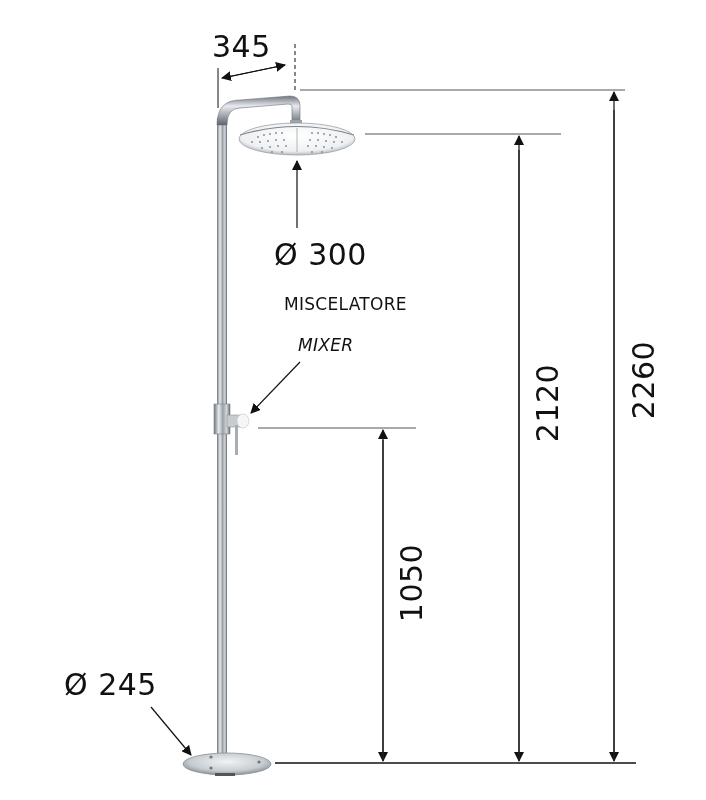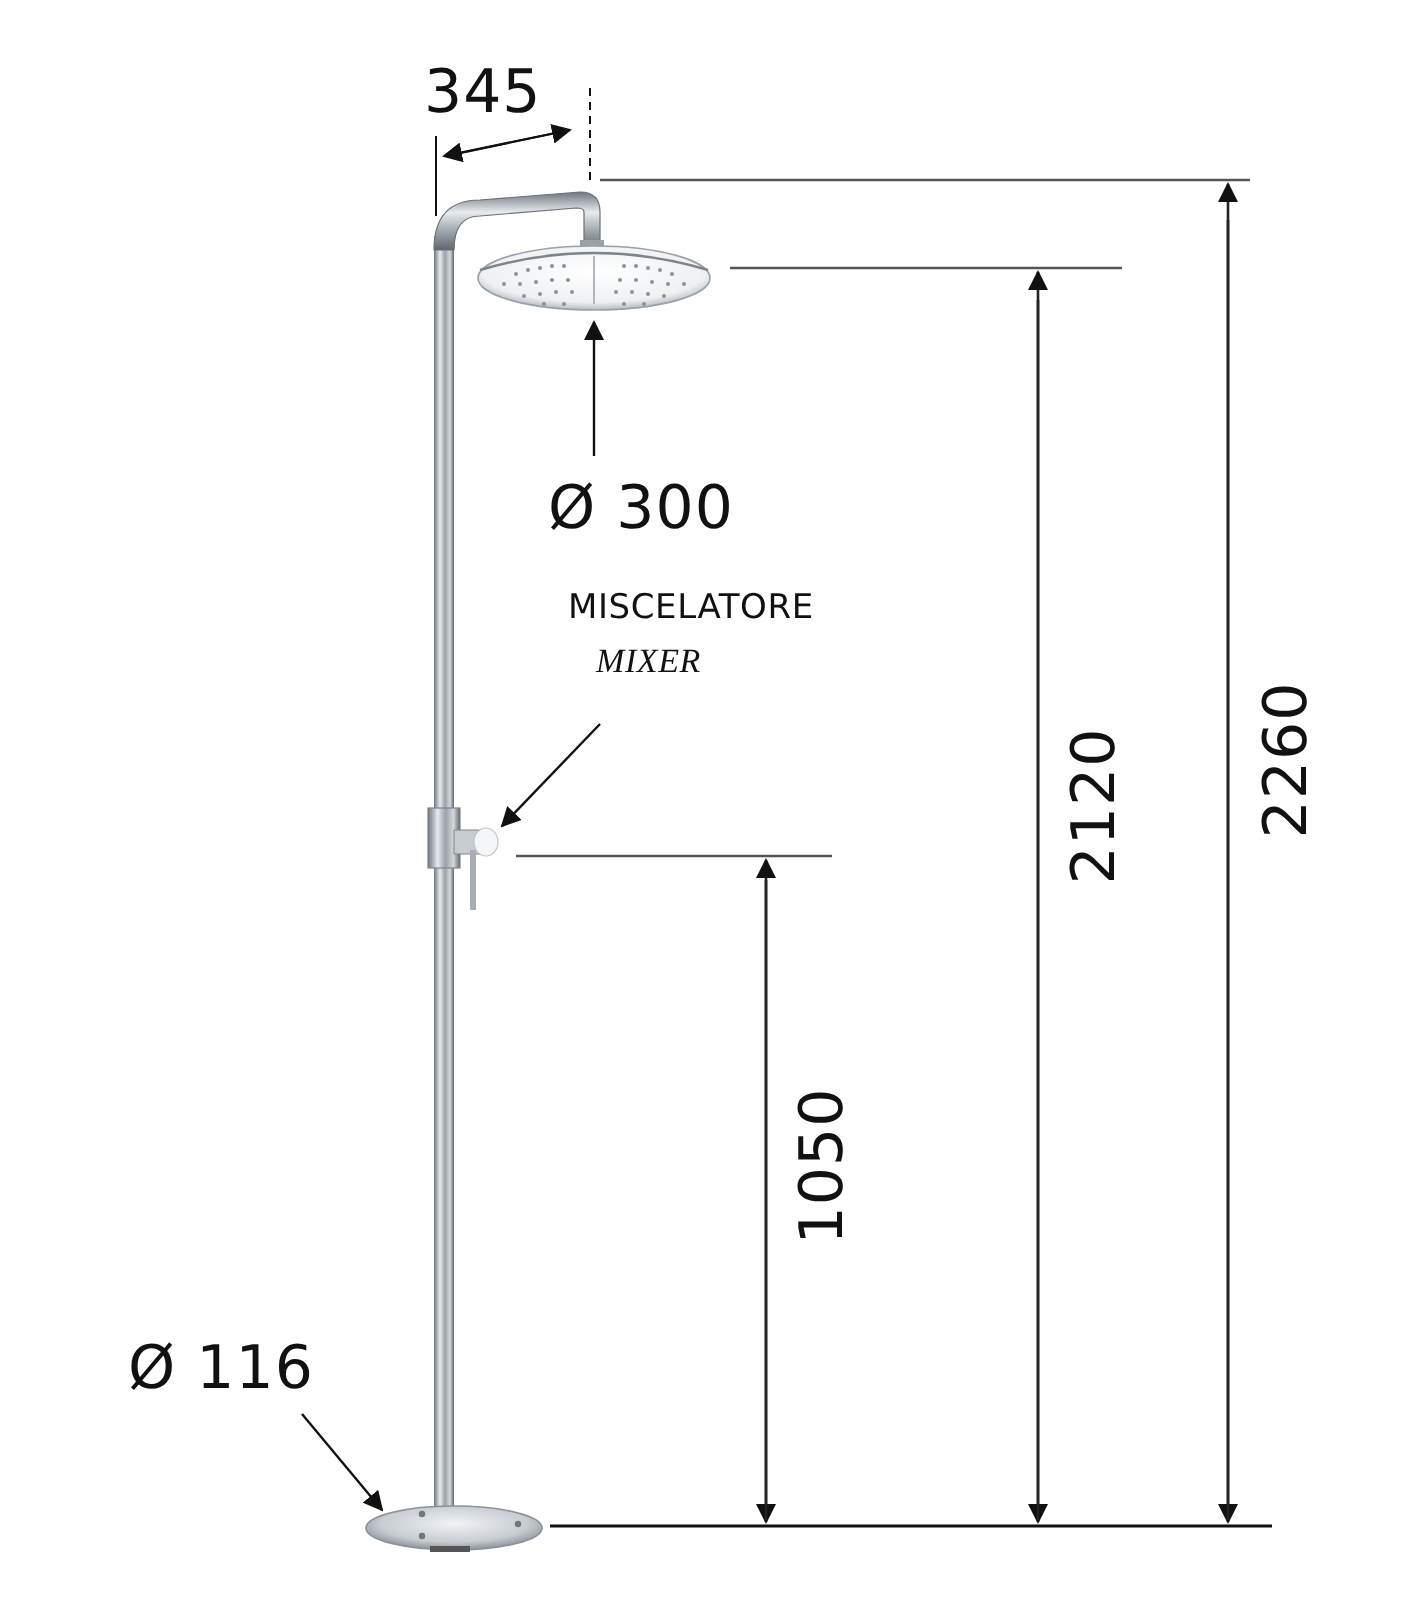--- a/index.html
+++ b/index.html
@@ -135,18 +135,18 @@
     <line x1="519" y1="150" x2="519" y2="761" marker-end="url(#arrowEnd)"></line>
     <line x1="519" y1="760" x2="519" y2="136" marker-end="url(#arrowEnd)"></line>
     <line x1="614" y1="110" x2="614" y2="761" marker-end="url(#arrowEnd)"></line>
     <line x1="614" y1="760" x2="614" y2="92" marker-end="url(#arrowEnd)"></line>
   </g>
 </svg>
 
 <div class="lbl big" style="left:212px; top:32px;">345</div>
 <div class="lbl big" style="left:274px; top:228px;margin-top:12px;">Ø 300</div>
 <div class="lbl small" style="left:284px; top:296px;">MISCELATORE</div>
-<div class="lbl small ital" style="left:298px; top:322px;font-family:Liberation Serif, serif;">MIXER</div>
-<div class="lbl big" style="left:64px; top:670px;">Ø 116</div>
+<div class="lbl small ital" style="left:298px; top:337px;">MIXER</div>
+<div class="lbl big" style="left:64px; top:670px;">Ø 245</div>
 
 <div class="lbl big rot" style="left:372px; top:568px; width:80px; text-align:center;">1050</div>
 <div class="lbl big rot" style="left:508px; top:388px; width:80px; text-align:center;">2120</div>
 <div class="lbl big rot" style="left:604px; top:365px; width:80px; text-align:center;">2260</div>
 
 </body></html>

